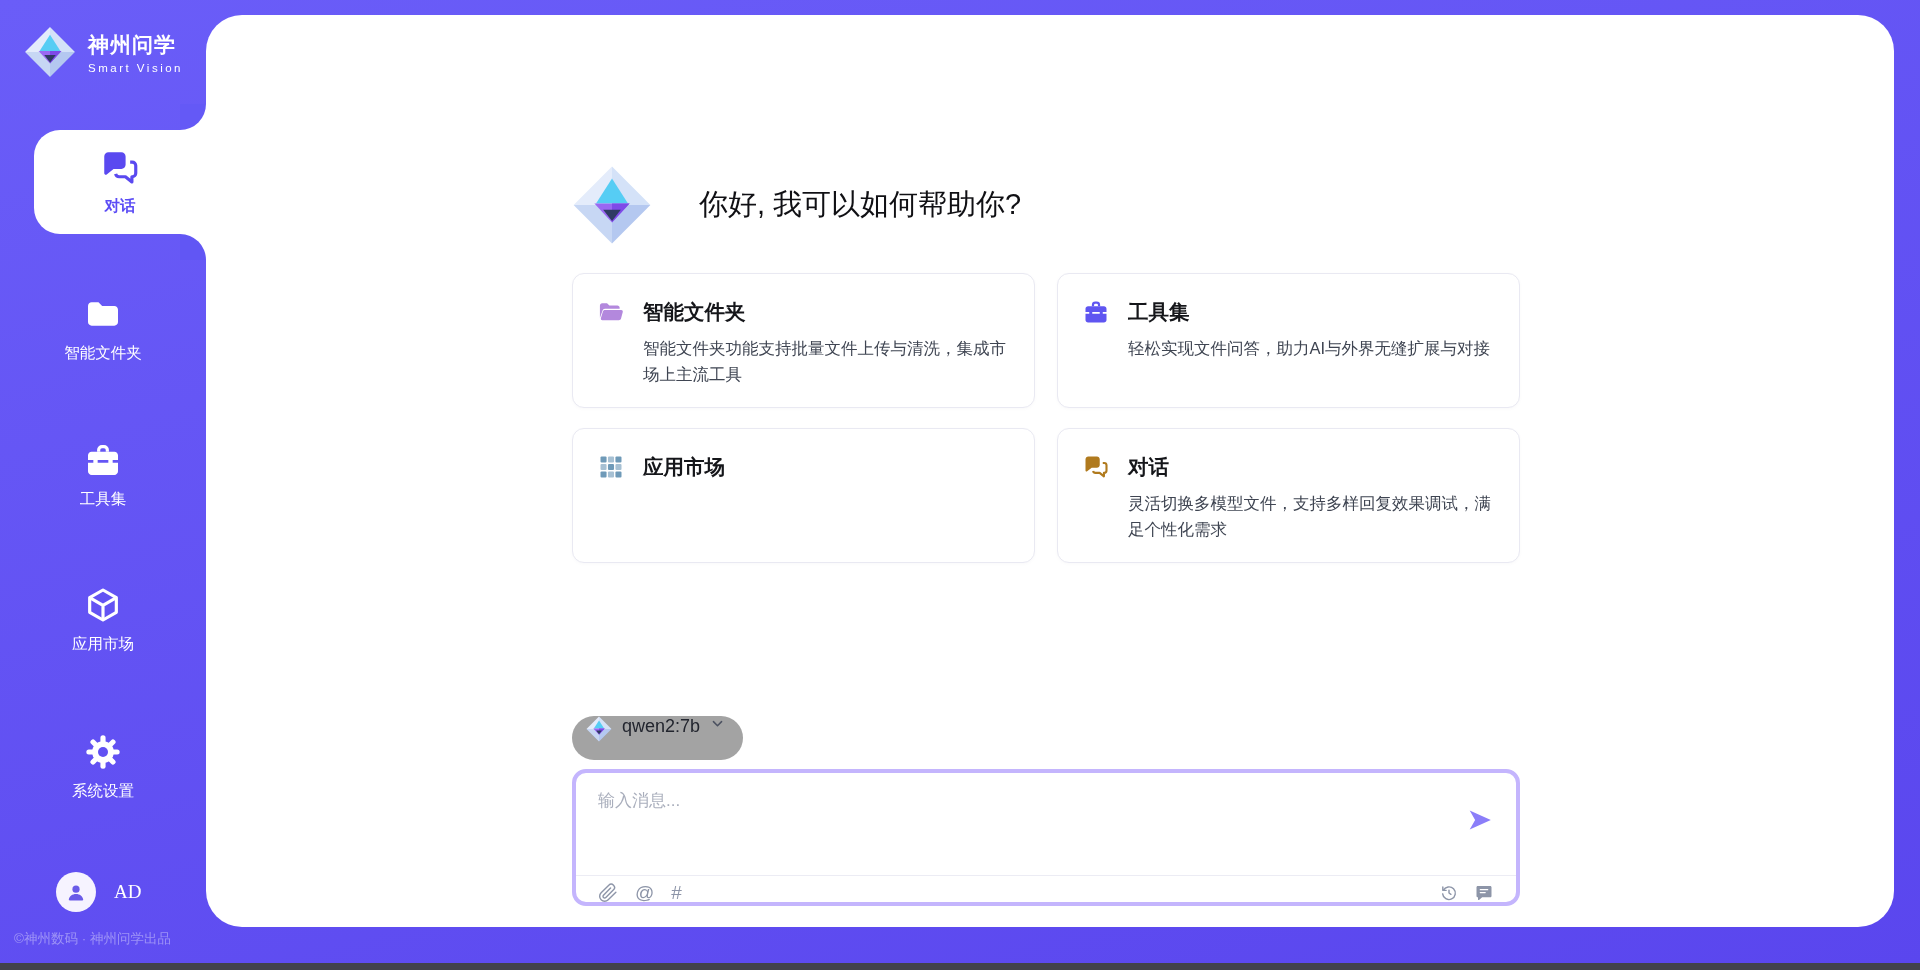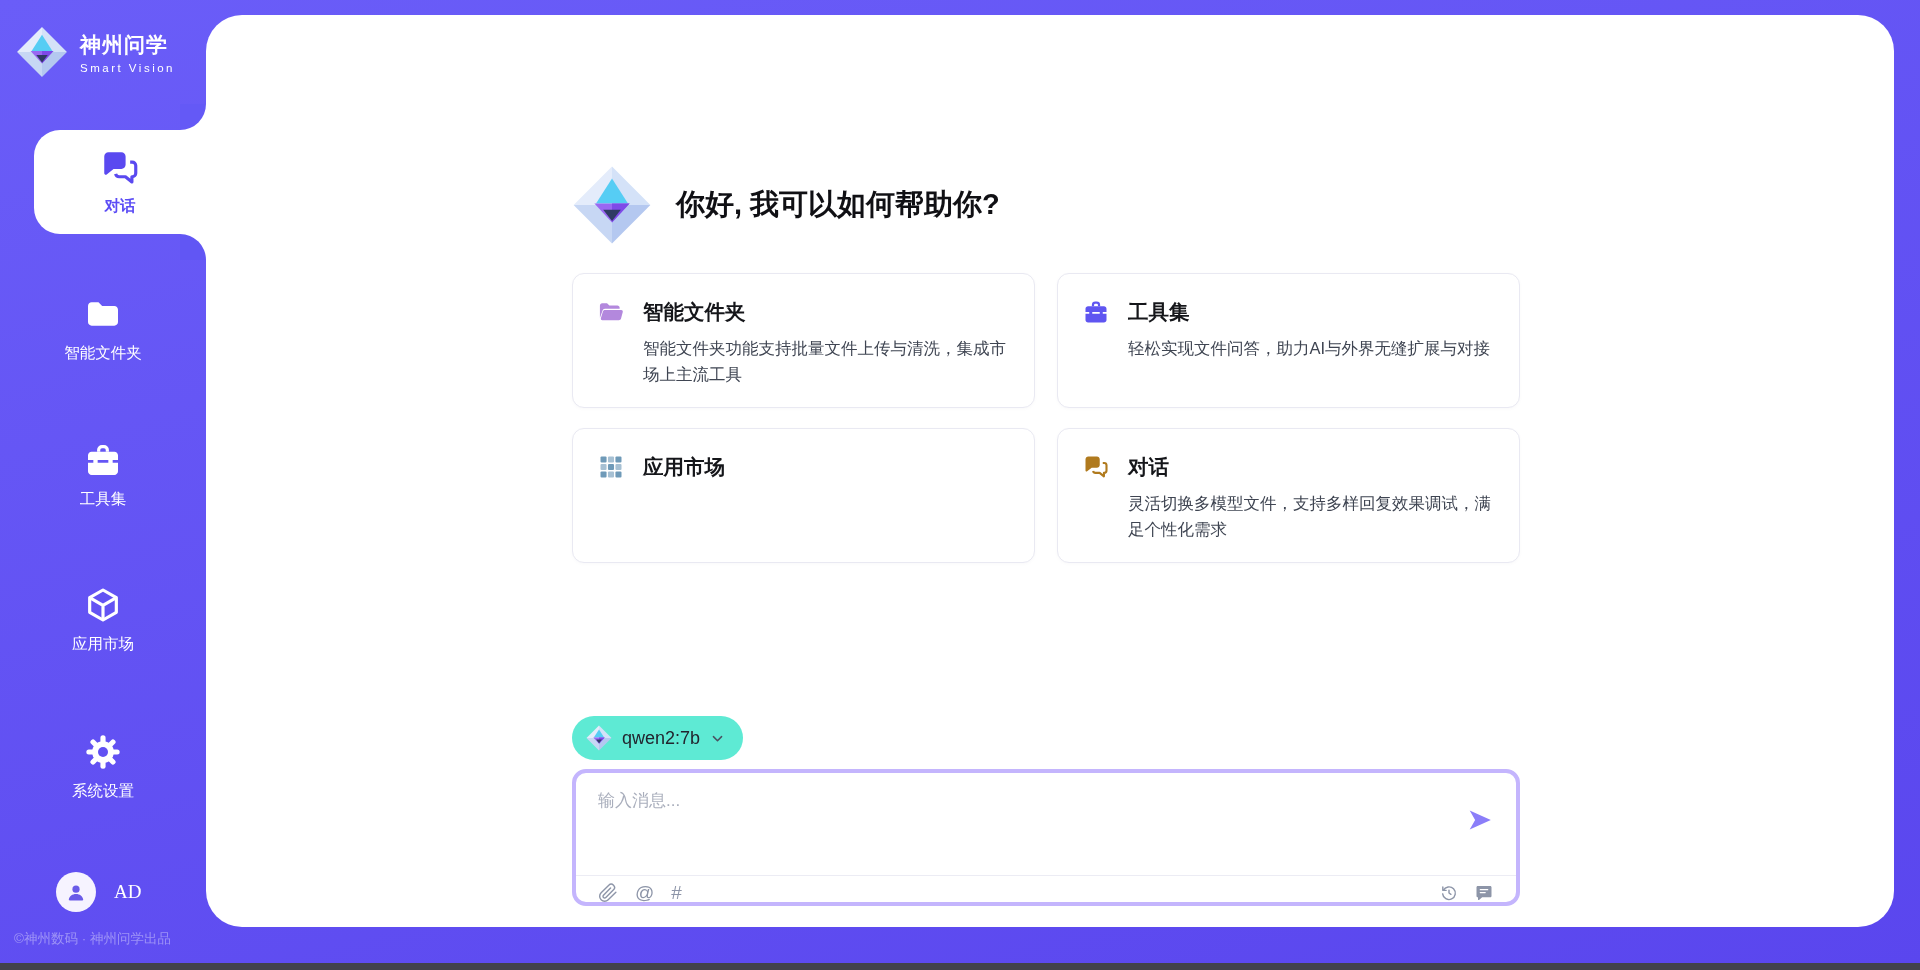--- a/index.html
+++ b/index.html
@@ -4,21 +4,21 @@
 <style>
   * { margin:0; padding:0; box-sizing:border-box; }
   html,body { width:1920px; height:970px; overflow:hidden; }
   body{
     font-family:"Liberation Sans","DejaVu Sans",sans-serif;
     background:linear-gradient(165deg,#6a5df8 0%,#5a46ee 100%);
     position:relative;
   }
   
   .sidebar{ position:absolute; left:0; top:0; width:206px; height:970px; }
-  .brand{ position:absolute; left:16px; top:26px; display:flex; align-items:center; gap:12px; }
+  .brand{ position:absolute; left:24px; top:26px; display:flex; align-items:center; gap:12px; }
   .brand .gem{ width:52px; height:52px; }
   .brand-name{ color:#fff; font-size:21px; font-weight:700; letter-spacing:1px; }
   .brand-sub{ color:#fff; font-size:11.5px; letter-spacing:2.5px; margin-top:3px; }
   .nav-item{ position:absolute; left:0; width:206px; display:flex; flex-direction:column; align-items:center; cursor:pointer; }
   .nav-item .ic{ width:40px; height:40px; color:#fff; }
   .nav-item .nav-label{ margin-top:9px; font-size:15.5px; color:#fff; }
   .nav-item.active{ left:34px; width:172px; top:130px; height:104px; background:#fff;
     border-radius:26px 0 0 26px; justify-content:center; }
   .nav-item.active .ic{ width:42px; height:42px; color:#5a49f0; }
   .nav-item.active .nav-label{ color:#5b4cf5; font-weight:600; margin-top:7px; }
@@ -30,33 +30,33 @@
   .user-row{ position:absolute; left:56px; top:872px; display:flex; align-items:center; gap:18px; cursor:pointer;font-family:Liberation Serif, serif; }
   .avatar{ width:40px; height:40px; border-radius:50%; background:#f6f3ff; display:flex; align-items:center; justify-content:center; }
   .avatar svg{ width:24px; height:24px; color:#6a5be8; }
   .user-name{ color:#fff; font-size:19px; }
   .side-footer{ position:absolute; left:14px; top:930px; color:rgba(255,255,255,.38); font-size:13.5px;text-align:right; }
   
   .panel{ position:absolute; left:206px; top:15px; width:1688px; height:912px;
     background:#fff; border-radius:36px; overflow:hidden; }
   .hero{ position:absolute; left:366px; top:150px; display:flex; align-items:center; gap:24px; }
   .hero .gem{ width:80px; height:80px; }
-  .hero-title{ font-size:29px; font-weight:700; color:#101014; }
+  .hero-title{ font-size:29px; font-weight:400; color:#101014;margin-left:23px; }
   .cards{ position:absolute; left:366px; top:258px; width:948px;
     display:grid; grid-template-columns:1fr 1fr; column-gap:22px; row-gap:20px; }
   .card{ border:1px solid #e9e9f2; border-radius:12px; background:#fff; min-height:130px;
     padding:24px 24px 20px 24px; cursor:pointer; box-shadow:0 1px 3px rgba(90,90,140,.04); }
   .card-head{ display:flex; align-items:center; gap:18px; }
   .card-head .ic{ width:28px; height:28px; flex:none; }
   .card-title{ font-size:20.5px; font-weight:700; color:#15161a; }
   .card-desc{ margin:10px 0 0 46px; font-size:16.5px; line-height:1.55; color:#3f4552; max-width:376px; }
   .ic-folder-open{ color:#b388dd; } .ic-toolbox{ color:#5f55f1; }
   .ic-grid{ color:#6f9ab8; } .ic-chat-card{ color:#b07a1e; }
   .model-pill{ position:absolute; left:366px; top:701px; height:44px; padding:0 18px 0 14px;
-    background:#5eead4; border-radius:22px; display:inline-flex; align-items:center; gap:10px; cursor:pointer; }
+    background:#a3a3a3; border-radius:22px; display:inline-flex; gap:10px; cursor:pointer; }
   .model-pill .gem{ width:26px; height:26px; }
   .model-name{ font-size:18px; color:#22252e; }
   .chev{ width:15px; height:15px; color:#4b5160; }
   .composer{ position:absolute; left:366px; top:754px; width:948px; height:137px;
     background:#fff; border:4px solid #c4b5fd; border-radius:14px; }
   .composer textarea{ position:absolute; left:22px; top:16px; width:860px; height:70px;
     border:none; outline:none; resize:none; font-family:inherit; font-size:17px; color:#333;
     background:transparent; }
   .composer textarea::placeholder{ color:#a9aebc; }
   .send-btn{ position:absolute; right:22px; top:34px; width:28px; height:28px; border:none;

